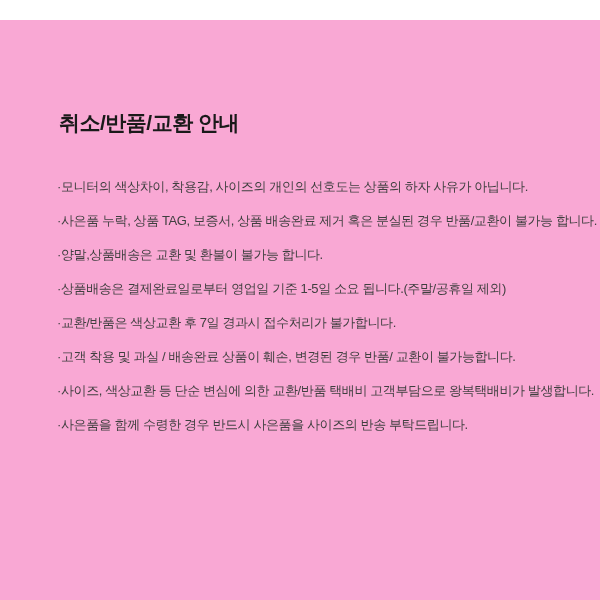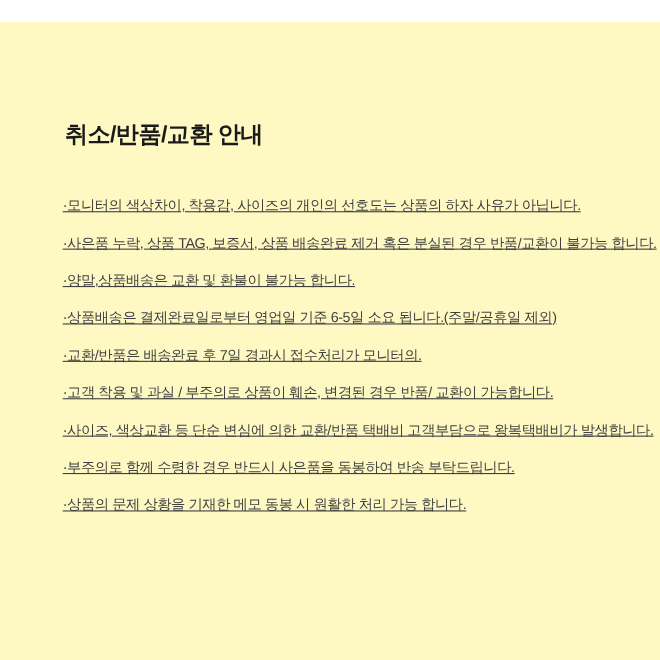--- a/index.html
+++ b/index.html
@@ -15,21 +15,21 @@
   }
   .top-strip {
     width: 600px;
     height: 20px;
     background: #ffffff;
   }
   .notice-panel {
     box-sizing: border-box;
     width: 600px;
     height: 580px;
-    background: #fef9c3;
+    background: #f9a8d4;
     padding: 88px 4px 0 57px;
     overflow: hidden;
   }
   .page-title {
     margin: 0 0 33px 2px;
     font-size: 21px;
     font-weight: 700;
     color: #1a1a1a;
     letter-spacing: -0.5px;
     line-height: 29px;
@@ -39,34 +39,32 @@
     margin: 0;
     padding: 0;
   }
   .notice-list li {
     height: 34px;
     line-height: 34px;
     font-size: 13px;
     color: #3f3f3f;
     letter-spacing: -0.4px;
     white-space: nowrap;
-    text-decoration: underline;
   }
 </style>
 </head>
 <body>
 
 <div class="top-strip"></div>
 
 <div class="notice-panel">
   <h2 class="page-title">취소/반품/교환 안내</h2>
   <ul class="notice-list">
     <li>·모니터의 색상차이, 착용감, 사이즈의 개인의 선호도는 상품의 하자 사유가 아닙니다.</li>
     <li>·사은품 누락, 상품 TAG, 보증서, 상품 배송완료 제거 혹은 분실된 경우 반품/교환이 불가능 합니다.</li>
     <li>·양말,상품배송은 교환 및 환불이 불가능 합니다.</li>
-    <li>·상품배송은 결제완료일로부터 영업일 기준 6-5일 소요 됩니다.(주말/공휴일 제외)</li>
-    <li>·교환/반품은 배송완료 후 7일 경과시 접수처리가 모니터의.</li>
-    <li>·고객 착용 및 과실 / 부주의로 상품이 훼손, 변경된 경우 반품/ 교환이 가능합니다.</li>
+    <li>·상품배송은 결제완료일로부터 영업일 기준 1-5일 소요 됩니다.(주말/공휴일 제외)</li>
+    <li>·교환/반품은 색상교환 후 7일 경과시 접수처리가 불가합니다.</li>
+    <li>·고객 착용 및 과실 / 배송완료 상품이 훼손, 변경된 경우 반품/ 교환이 불가능합니다.</li>
     <li>·사이즈, 색상교환 등 단순 변심에 의한 교환/반품 택배비 고객부담으로 왕복택배비가 발생합니다.</li>
-    <li>·부주의로 함께 수령한 경우 반드시 사은품을 동봉하여 반송 부탁드립니다.</li>
-    <li>·상품의 문제 상황을 기재한 메모 동봉 시 원활한 처리 가능 합니다.</li>
+    <li>·사은품을 함께 수령한 경우 반드시 사은품을 사이즈의 반송 부탁드립니다.</li>
   </ul>
 </div>
 
 </body></html>

